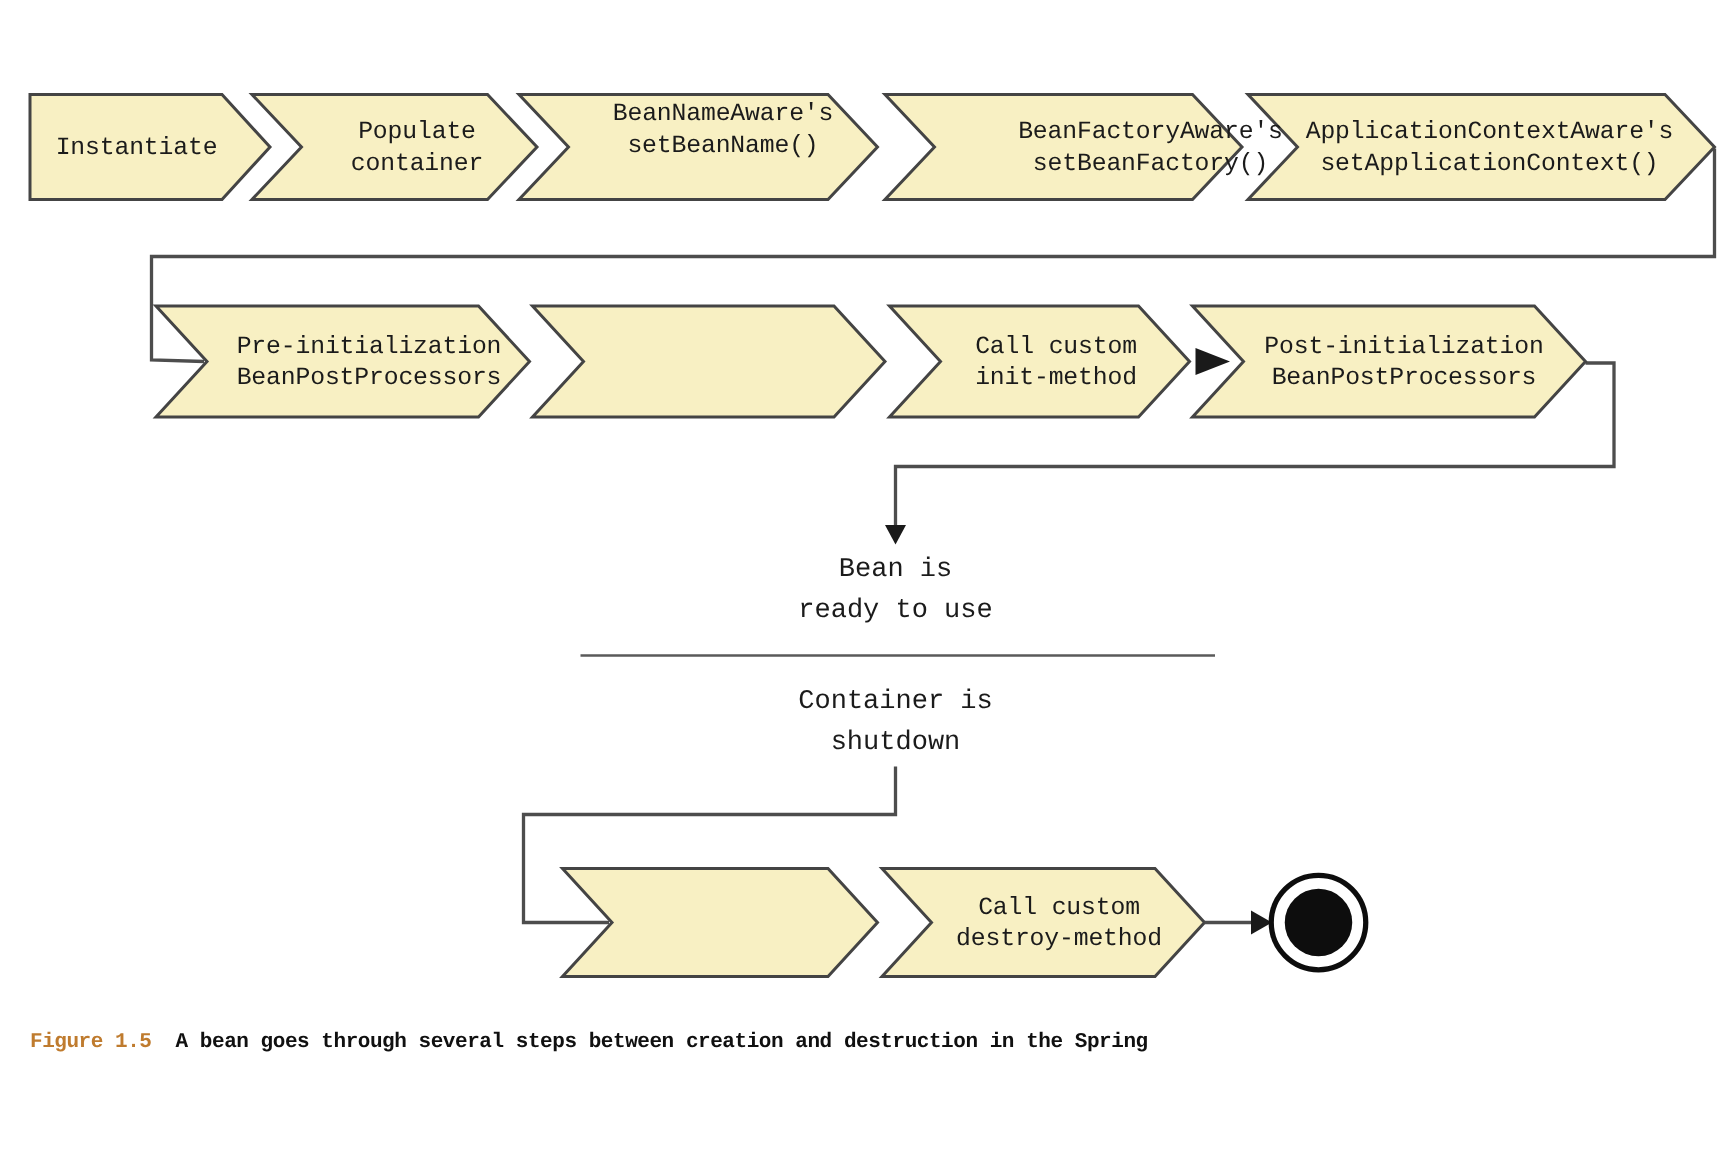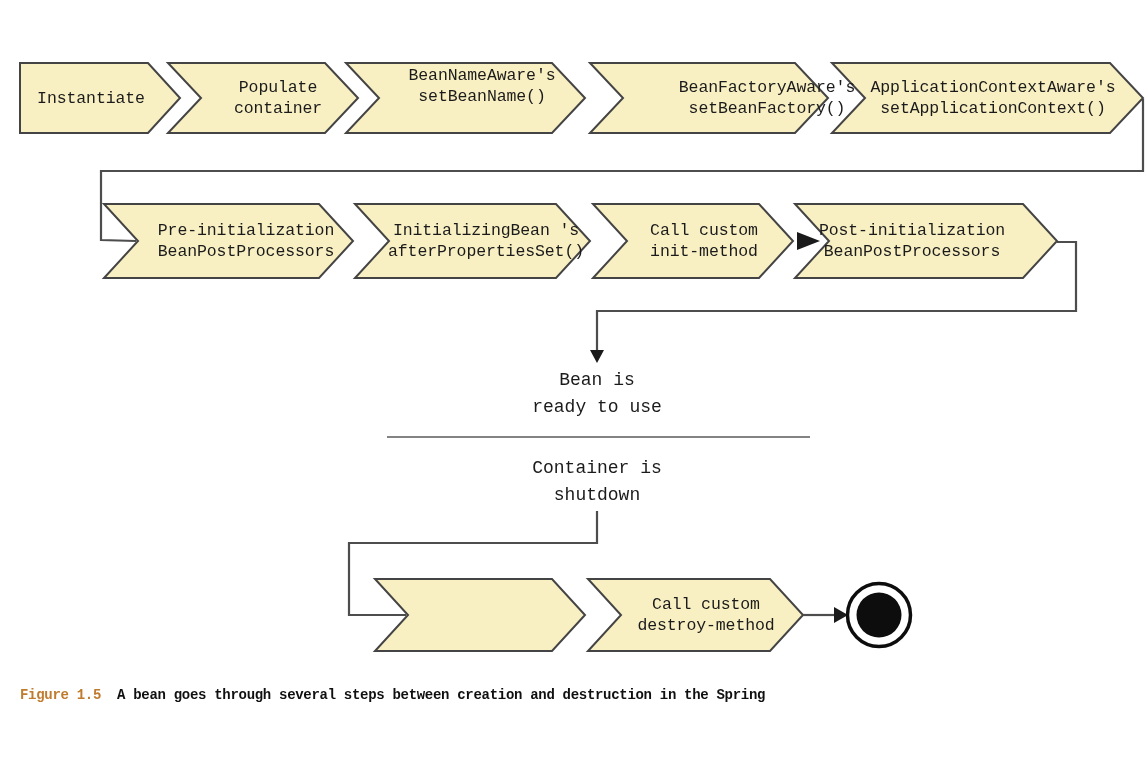--- a/index.html
+++ b/index.html
@@ -92,25 +92,23 @@
 container</div>
   <div class="box-label" style="left:482px;top:86px;">BeanNameAware's
 setBeanName()</div>
   <div class="box-label" style="left:767px;top:98px;">BeanFactoryAware's
 setBeanFactory()</div>
   <div class="box-label" style="left:993px;top:98px;">ApplicationContextAware's
 setApplicationContext()</div>
 
   <div class="box-label" style="left:246px;top:241px;">Pre-initialization
 BeanPostProcessors</div>
-  <div class="box-label" style="left:486px;top:241px;">InitializingBean 's
-afterPropertiesSet()</div>
   <div class="box-label" style="left:704px;top:241px;">Call custom
 init-method</div>
-  <div class="box-label" style="left:912px;top:241px;">Post-initialization
+  <div class="box-label" style="left:936px;top:241px;">Post-initialization
 BeanPostProcessors</div>
 
   <div class="box-label" style="left:706px;top:615px;">Call custom
 destroy-method</div>
 
   <div class="node-label" style="left:597px;top:394px;">Bean is
 ready to use</div>
   <div class="node-label" style="left:597px;top:482px;">Container is
 shutdown</div>
 

